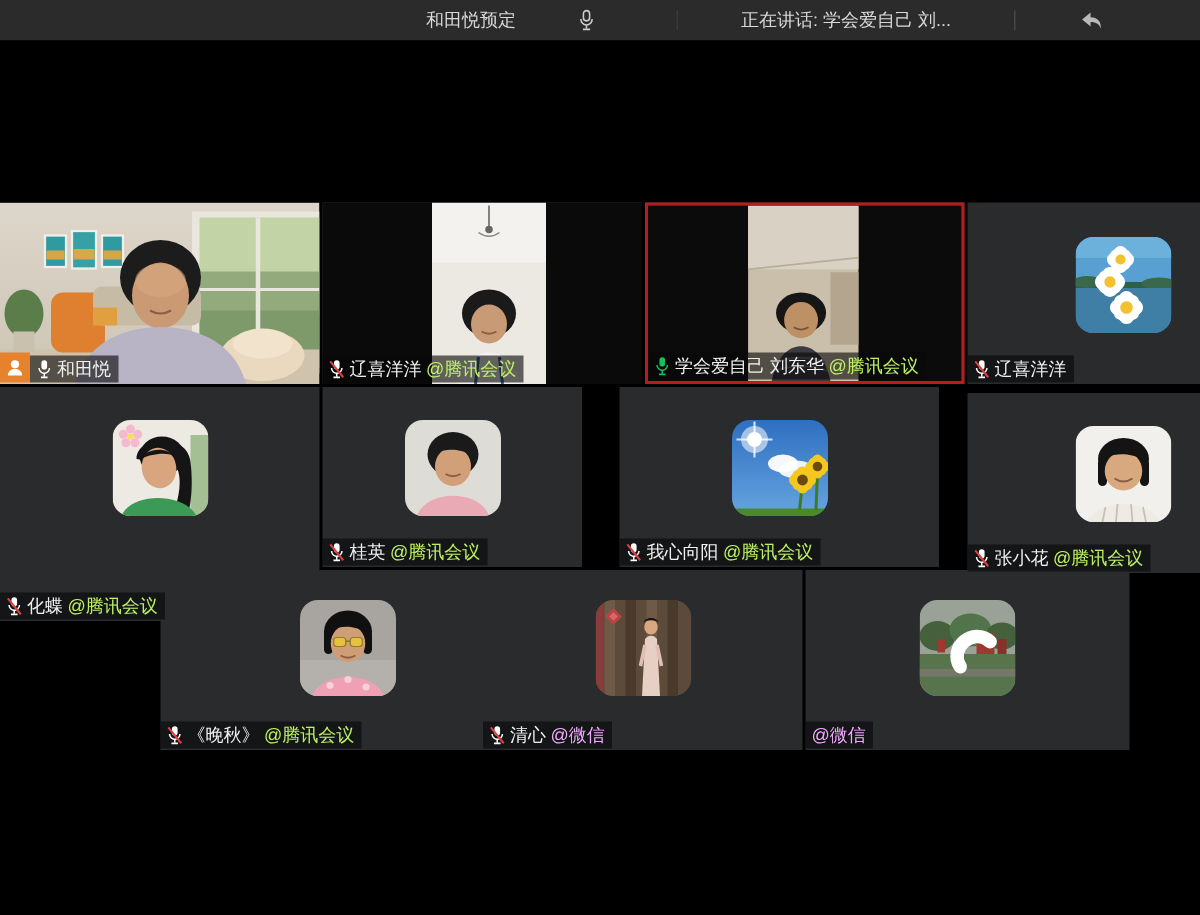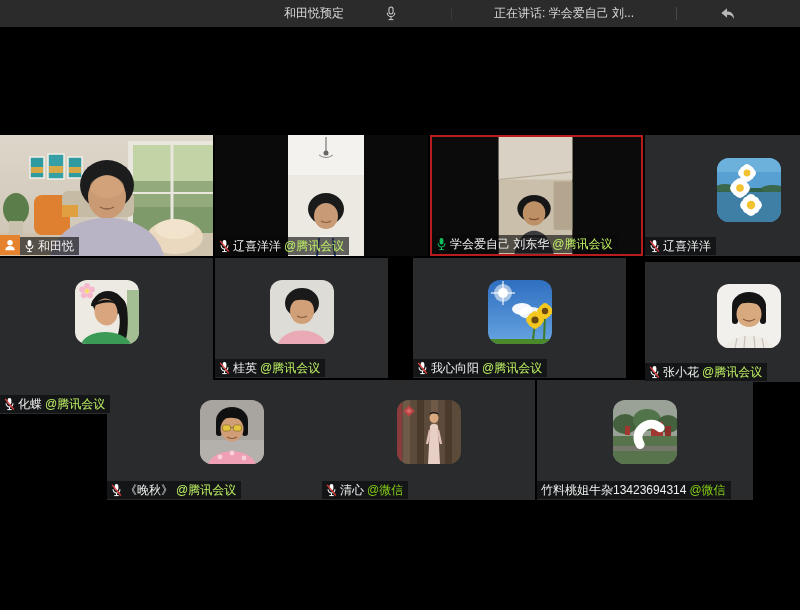--- a/index.html
+++ b/index.html
@@ -16,21 +16,21 @@
   .tile{position:absolute;background:#292b2d;overflow:hidden;box-sizing:border-box;}
   .tile.active{border:2px solid #b91c1c;}
   .scene{position:absolute;left:0;top:0;width:100%;height:100%;display:block;}
   .avatar{position:absolute;width:64px;height:64px;border-radius:12px;overflow:hidden;top:22px;left:50%;margin-left:-32px;}
   .avatar svg{display:block;width:64px;height:64px;}
   .avatar.off{left:72px;margin-left:0;}
   .badge-row{position:absolute;left:0;bottom:1px;display:flex;align-items:flex-end;z-index:3;}
   .host-badge{width:20px;height:20px;background:#e5822e;display:flex;align-items:center;justify-content:center;}
   .plabel{height:18px;background:rgba(8,8,8,0.62);display:flex;align-items:center;padding:0 5px 0 4px;gap:3px;font-size:12px;color:#f0f0f0;white-space:nowrap;max-width:100%;overflow:hidden;}
   .sfx-tencent{color:#bef264;}
-  .sfx-wechat{color:#84cc16;}
+  .sfx-wechat{color:#f0abfc;}
   .micsvg{flex:0 0 auto;display:block;}
 </style>
 </head>
 <body>
 
 <div class="titlebar">
   <div class="tb-spacer"></div>
   <span class="tb-title">和田悦预定</span>
   <svg class="tb-mic" width="12" height="15" viewBox="0 0 14 17">
     <rect x="4.6" y="1" width="4.8" height="8" rx="2.4" fill="none" stroke="#cfcfcf" stroke-width="1.2"></rect>
@@ -436,19 +436,18 @@
         <rect y="36" width="64" height="28" fill="#57744c"></rect>
         <rect y="46" width="64" height="5" fill="#76766a"></rect>
         <line x1="24" y1="36" x2="24" y2="46" stroke="#333" stroke-width="1.4"></line>
         <g transform="rotate(-40 32 30)">
           <path d="M19 38 C21 23 43 23 45 38" stroke="#ffffff" stroke-width="9" stroke-linecap="round" fill="none"></path>
         </g>
       </svg>
     </div>
     <div class="badge-row">
       <div class="plabel">
-        <span>竹料桃姐牛杂13423694314</span>
           <span class="sfx-wechat">@微信</span>
       </div>
     </div>
   </div>
 
 </div>
 
 </body></html>

